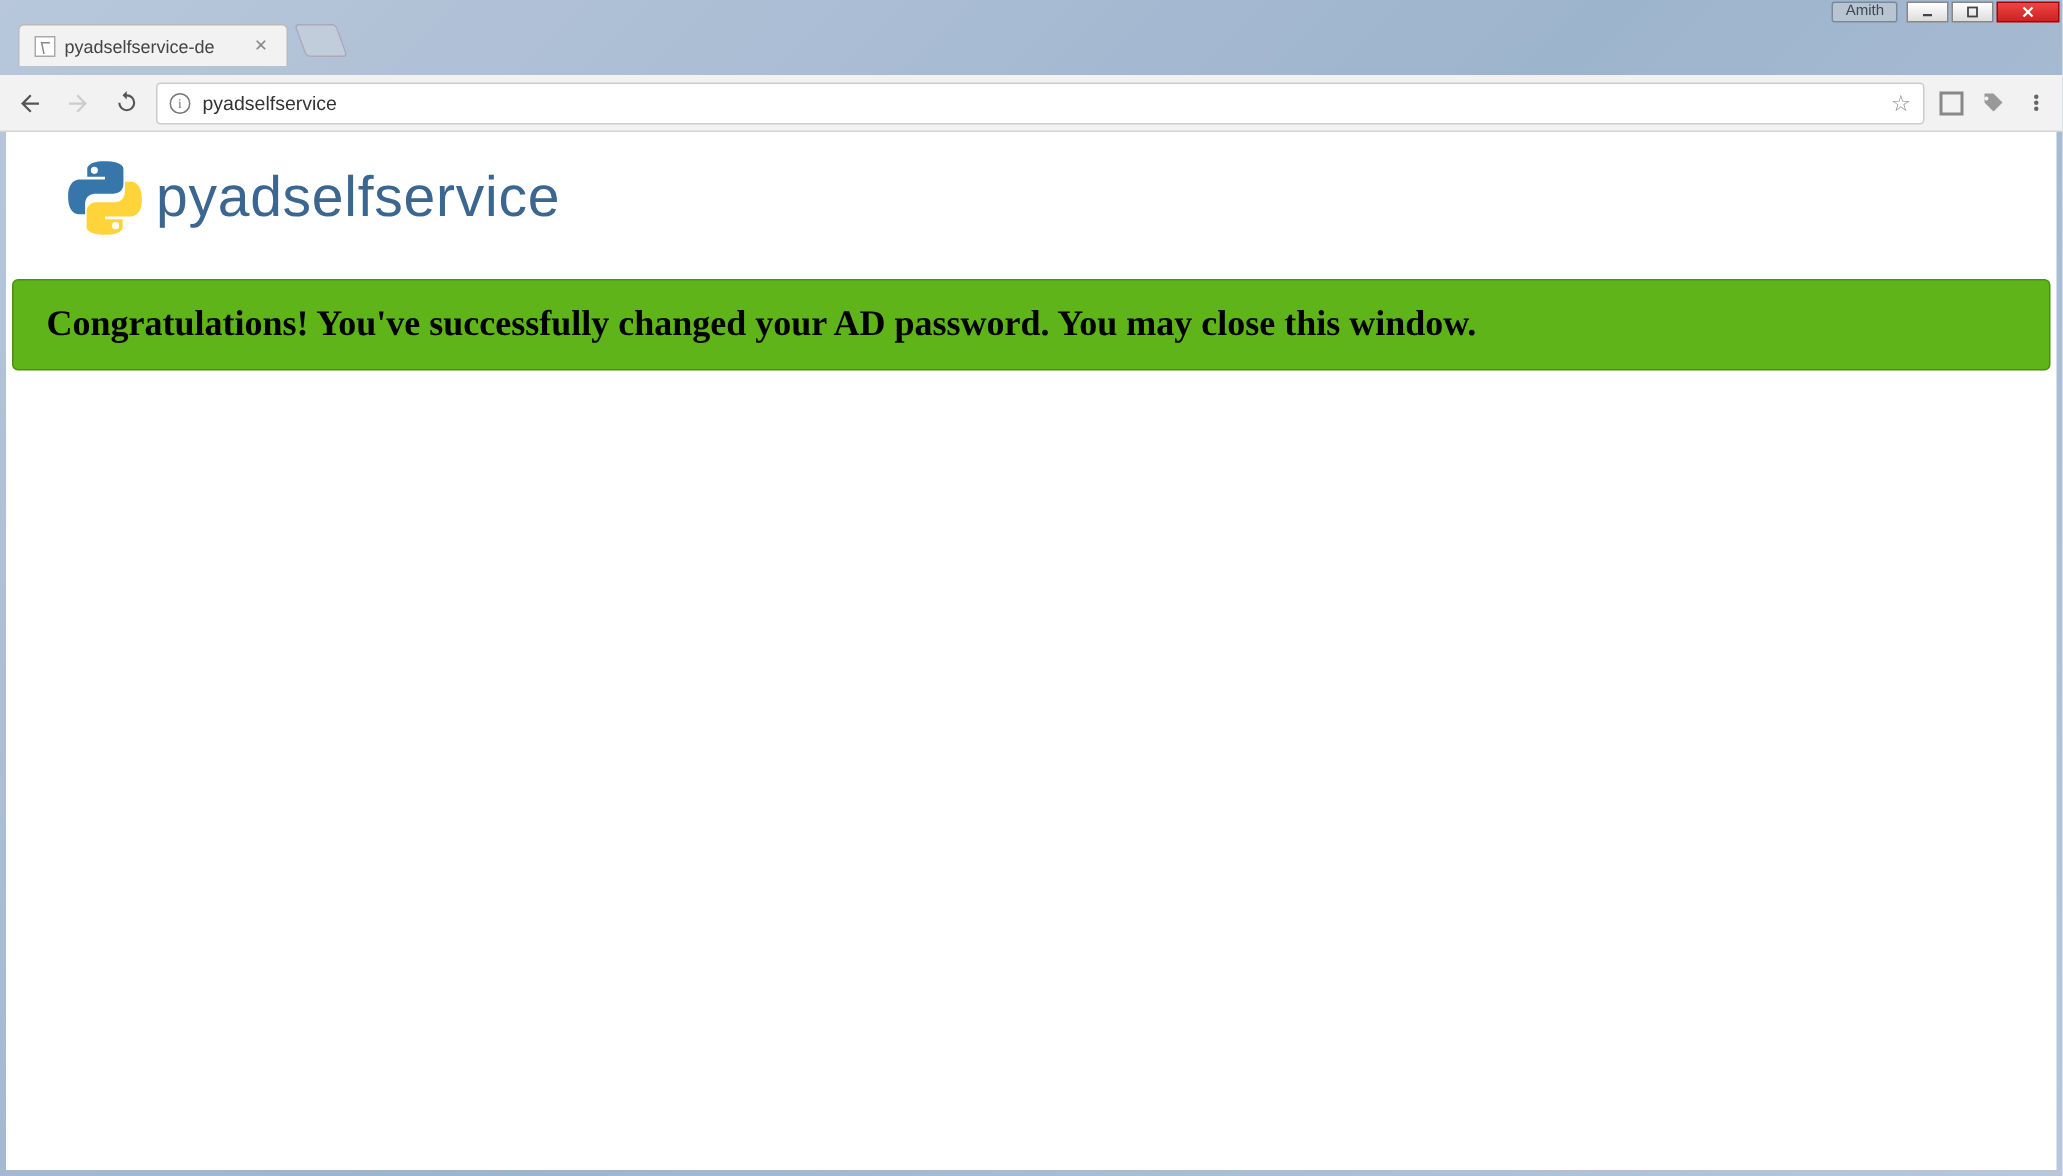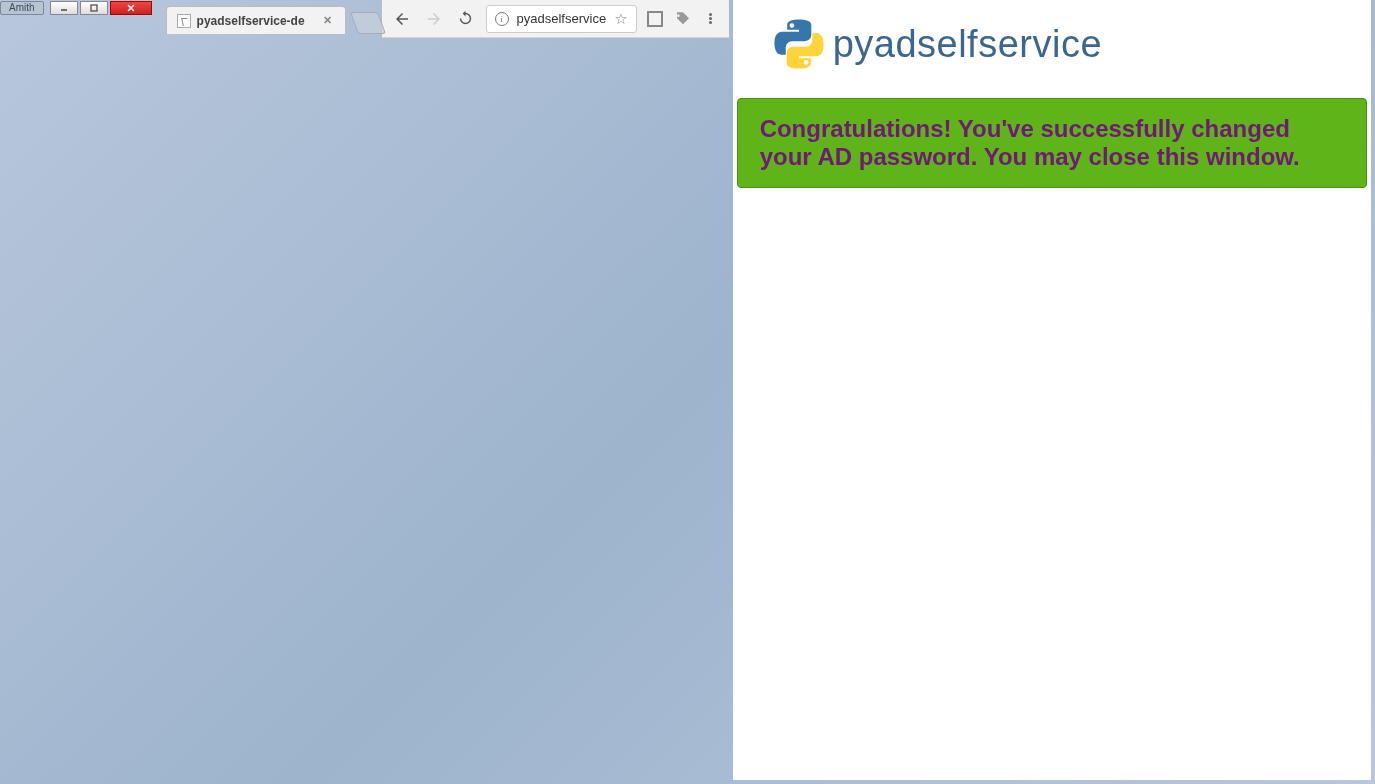--- a/index.html
+++ b/index.html
@@ -11,21 +11,21 @@
       font-family: Arial, sans-serif;
       background: linear-gradient(135deg, #b8c7db 0%, #9db4cd 50%, #b8c7db 100%);
       width: 1375px;
       height: 784px;
       overflow: hidden;
     }
     .window {
       width: 100%;
       height: 100%;
       display: flex;
-      flex-direction: row;
+      flex-direction: column;
     }
     .titlebar {
       height: 16px;
       display: flex;
       justify-content: flex-end;
       align-items: center;
       padding-right: 2px;
       gap: 0;
     }
     .titlebar-user {
@@ -54,23 +54,22 @@
     .titlebar-btn.close {
       background: linear-gradient(#e44, #c22);
       color: #fff;
       font-weight: bold;
       width: 42px;
       border-color: #a00;
     }
     .tabs-row {
       height: 34px;
       display: flex;
-      align-items: flex-end;
+      align-items: flex-start;
       padding-left: 12px;
-      font-weight: bold;
     }
     .tab {
       background: #f2f2f2;
       height: 28px;
       padding: 0 10px;
       display: flex;
       align-items: center;
       border-radius: 4px 4px 0 0;
       border: 1px solid #bbb;
       border-bottom: none;
@@ -241,24 +240,24 @@
       color: #3b668f;
       margin-left: 8px;
       letter-spacing: 0.5px;
     }
     .banner {
       margin: 18px 4px 0 4px;
       background: #5eb418;
       border: 1px solid #4a9010;
       border-radius: 4px;
       padding: 16px 22px;
-      color: #701a75;
+      color: #000000;
       font-size: 24px;
       font-weight: bold;
-      font-family: Liberation Sans, sans-serif;
+      font-family: Liberation Serif, serif;
     }
   </style>
 </head>
 <body>
 
 <div class="window">
   <div class="titlebar">
     <div class="titlebar-user">Amith</div>
     <div class="titlebar-btn">
       <svg width="10" height="10" viewBox="0 0 10 10">

